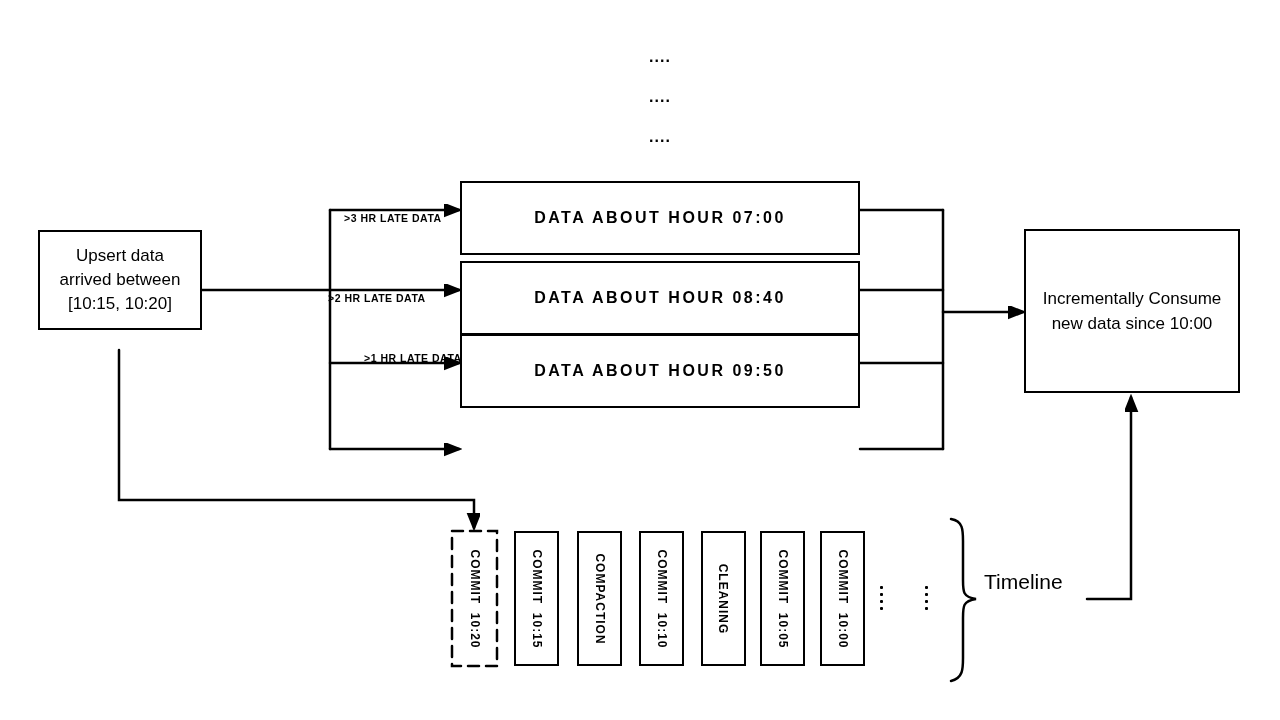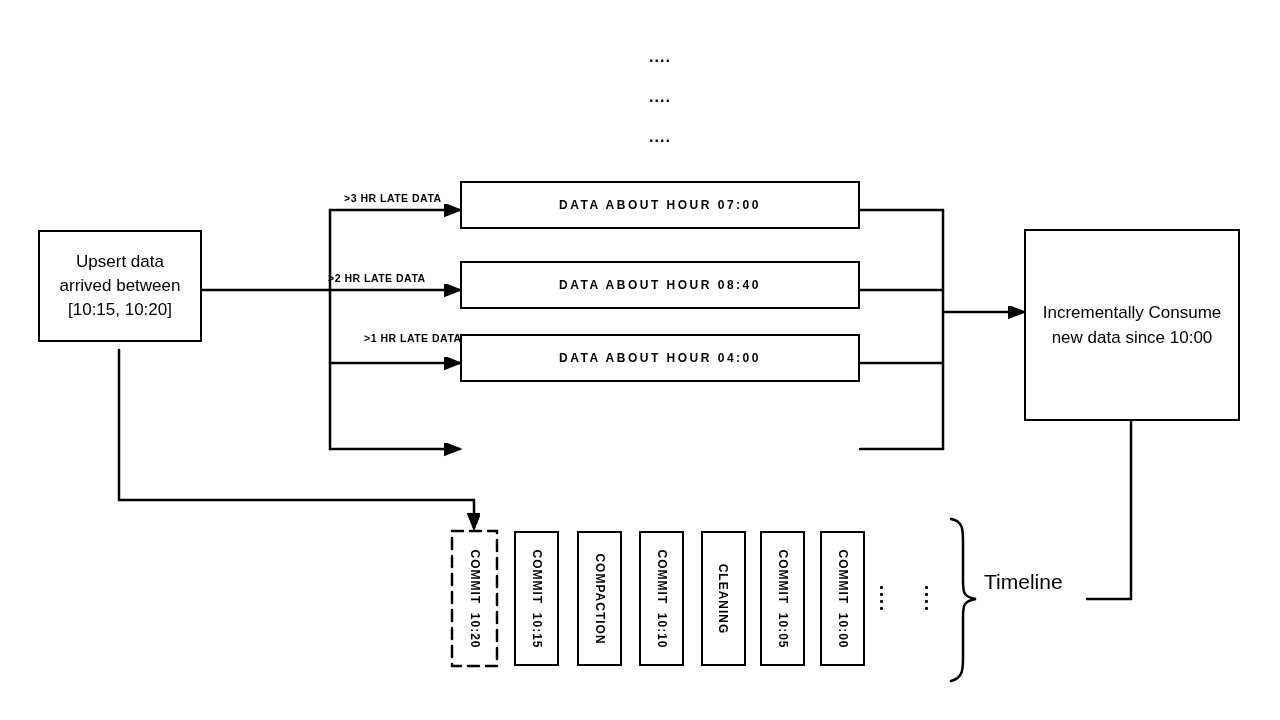--- a/index.html
+++ b/index.html
@@ -25,50 +25,51 @@
     position: absolute;
     border: 2.5px solid #000;
     background: #fff;
     display: flex;
     align-items: center;
     justify-content: center;
     text-align: center;
   }
 
   .source-box {
-    left: 38px; top: 230px; width: 164px; height: 112px;
+    left: 38px; top: 230px; width: 164px; height: 100px;
     font-size: 17px; line-height: 24px;
     white-space: pre-line;
   }
 
   .hour-box {
-    left: 460px; width: 400px; height: 48px;
-    font-weight: bold;
-    font-size: 12px;
+    left: 460px; width: 400px; height: 74px;
+    font-weight: bold;
+    font-size: 16px;
     letter-spacing: 2.5px;
   }
   .hour-box.h07 { top: 181px; }
   .hour-box.h08 { top: 261px; }
   .hour-box.h09 { top: 334px; }
   .hour-box.h10 { top: 420px; }
 
   .consumer-box {
-    left: 1024px; top: 229px; width: 216px; height: 192px;
+    left: 1024px; top: 229px; width: 216px; height: 164px;
     font-size: 17px; line-height: 25px;
     white-space: pre-line;
   }
 
   .late-label {
     position: absolute;
     width: 100px;
     font-weight: bold;
     font-size: 10.5px;
     letter-spacing: 0.5px;
     text-align: left;
     white-space: nowrap;
+    margin-top: 20px;
   }
   .late-label.l3 { left: 344px; top: 192px; }
   .late-label.l2 { left: 328px; top: 272px; }
   .late-label.l1 { left: 364px; top: 332px; }
 
   .dots-row {
     position: absolute;
     left: 640px; width: 40px;
     text-align: center;
     font-weight: bold;
@@ -165,21 +166,21 @@
   <div class="box source-box">Upsert data
 arrived between
 [10:15, 10:20]</div>
 
   <div class="late-label l3">&gt;3 HR LATE DATA</div>
   <div class="late-label l2">&gt;2 HR LATE DATA</div>
   <div class="late-label l1">&gt;1 HR LATE DATA</div>
 
   <div class="box hour-box h07">DATA ABOUT HOUR 07:00</div>
   <div class="box hour-box h08">DATA ABOUT HOUR 08:40</div>
-  <div class="box hour-box h09">DATA ABOUT HOUR 04:00</div>
+  <div class="box hour-box h09">DATA ABOUT HOUR 09:50</div>
 
   <div class="box consumer-box">Incrementally Consume
 new data since 10:00</div>
 
   <div class="commit-box dashed" style="left:452px">
     <span class="vtext">COMMIT  10:20</span>
   </div>
   <div class="commit-box" style="left:514px">
     <span class="vtext">COMMIT  10:15</span>
   </div>

